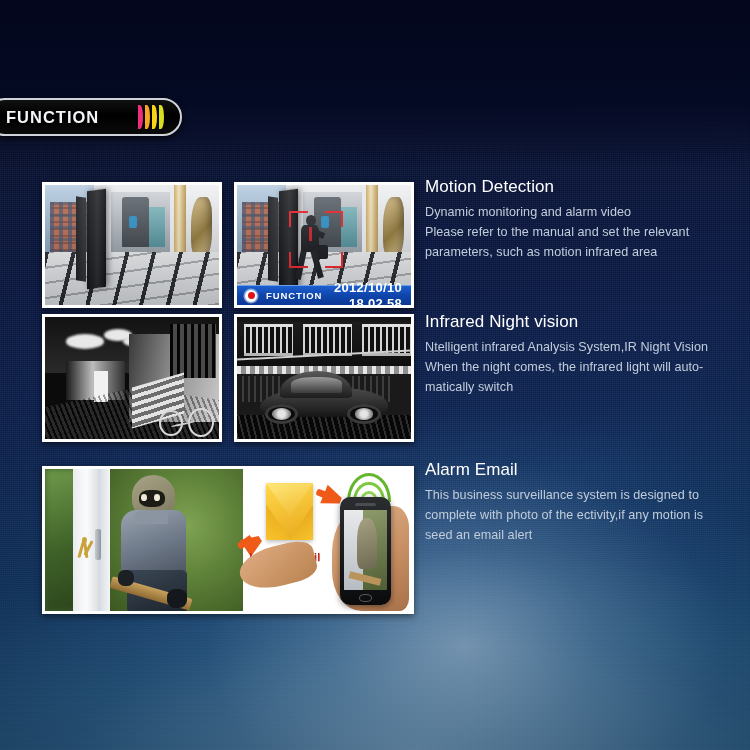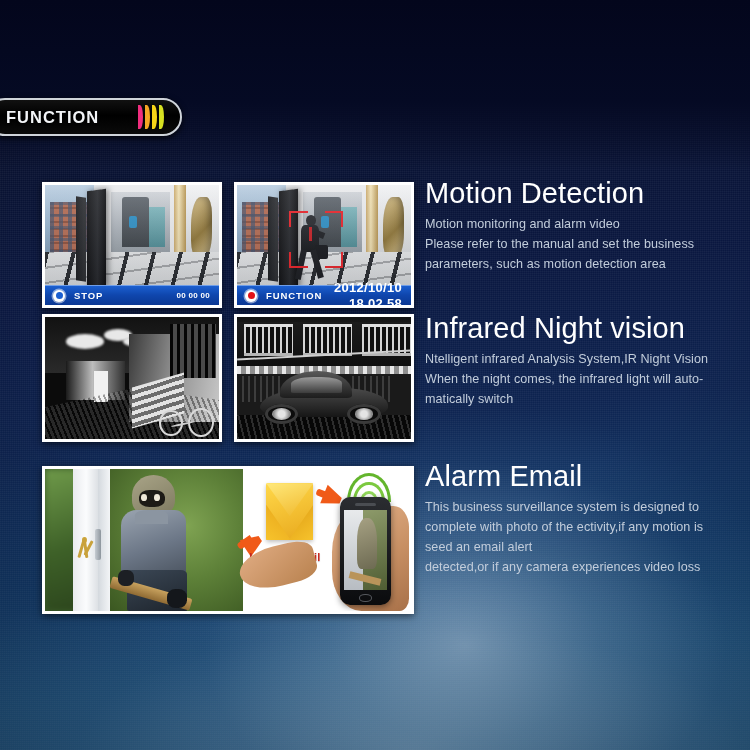--- a/index.html
+++ b/index.html
@@ -303,21 +303,21 @@
     background:#b9945a; transform:rotate(14deg); }
   .phone .hm { position:absolute; left:38%; bottom:3.5%; width:24%; height:7%;
     border:1.5px solid #55585d; border-radius:50%; }
   .thumb { position:absolute; left:-2%; bottom:18%; width:46%; height:28%;
     background:linear-gradient(150deg,#e0ac83,#b9824f);
     border-radius:50% 30% 30% 50%; transform:rotate(-14deg); }
 
   
   .sec { position:absolute; left:425px; width:318px; }
   .sec h2 {
-    font-size:29px; font-weight:normal; color:#ffffff;
+    font-size:17px; font-weight:normal; color:#ffffff;
     letter-spacing:.1px; margin-bottom:7px; line-height:1.05;
     font-family:"Liberation Sans", sans-serif;
   }
   .sec p {
     font-size:12.6px; line-height:1.58; color:#c2cddb;
     font-family:"Liberation Sans", sans-serif; letter-spacing:.05px;
   }
 </style>
 </head>
 <body>
@@ -356,25 +356,20 @@
       <div class="lb-wallR"></div>
       <div class="lb-pillar"></div>
       <div class="lb-stat"></div>
       <div class="lb-statbase"></div>
       <div class="lb-floor">
           <div class="lb-tiles"></div>
         </div>
       <div class="lb-door2"></div>
       <div class="lb-door"></div>
       <div class="lb-shade"></div>
-    </div>
-    <div class="obar">
-      <span class="dot stop"></span>
-      <span class="txt">STOP</span>
-      <span class="ts single">00 00 00</span>
     </div>
   </div>
 </div>
 
 <div class="shot" style="left:234px; top:182px; width:180px; height:126px;">
   <div class="inner">
     <div class="lobby">
       <div class="lb-sky"></div>
       <div class="lb-bldg">
           <div class="lb-bldgwin"></div>
@@ -528,31 +523,30 @@
           <div class="hm"></div>
         </div>
         <div class="thumb"></div>
       </div>
     </div>
   </div>
 </div>
 
 <div class="sec" style="top:178px;">
   <h2>Motion Detection</h2>
-  <p>Motion monitoring and alarm video</p>
-  <p>Please refer to the manual and set the business</p>
-  <p>parameters, such as motion detection area</p>
+  <p>Dynamic monitoring and alarm video</p>
+  <p>Please refer to the manual and set the relevant</p>
+  <p>parameters, such as motion infrared area</p>
 </div>
 
 <div class="sec" style="top:313px;">
   <h2>Infrared Night vision</h2>
   <p>Ntelligent infrared Analysis System,IR Night Vision</p>
   <p>When the night comes, the infrared light will auto-</p>
   <p>matically switch</p>
 </div>
 
 <div class="sec" style="top:461px;">
   <h2>Alarm Email</h2>
   <p>This business surveillance system is designed to</p>
   <p>complete with photo of the ectivity,if any motion is</p>
   <p>seed an email alert</p>
-  <p>detected,or if any camera experiences video loss</p>
 </div>
 
 </body></html>

